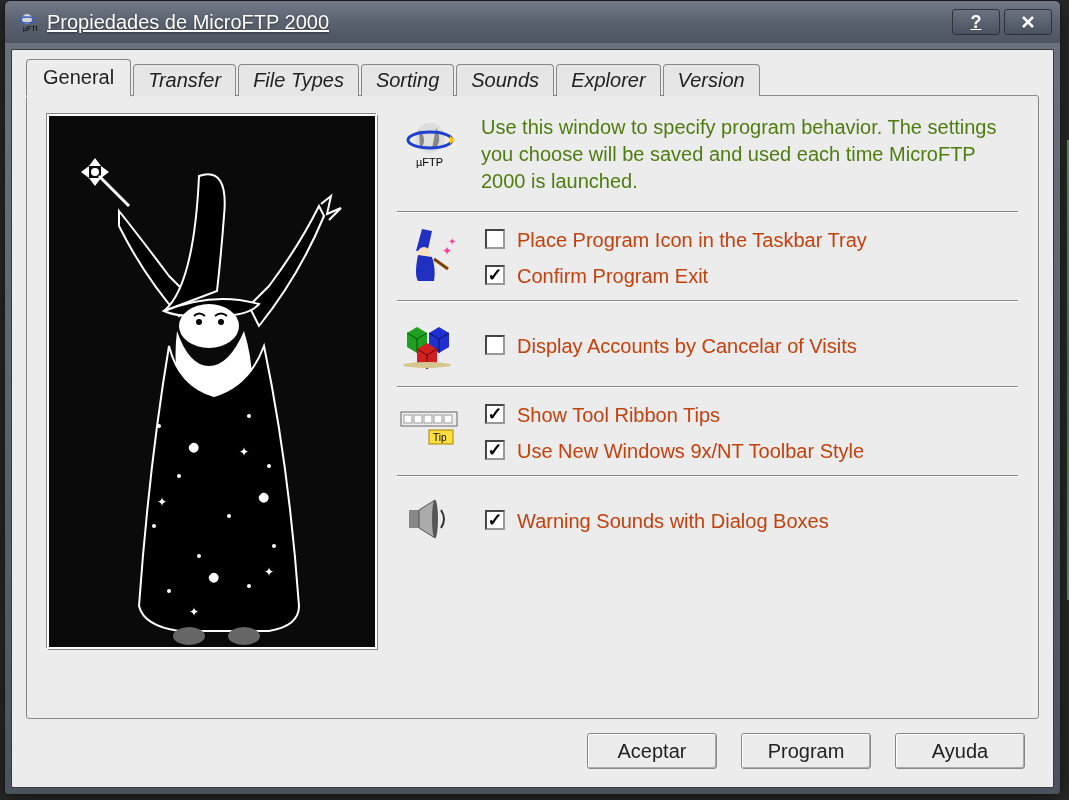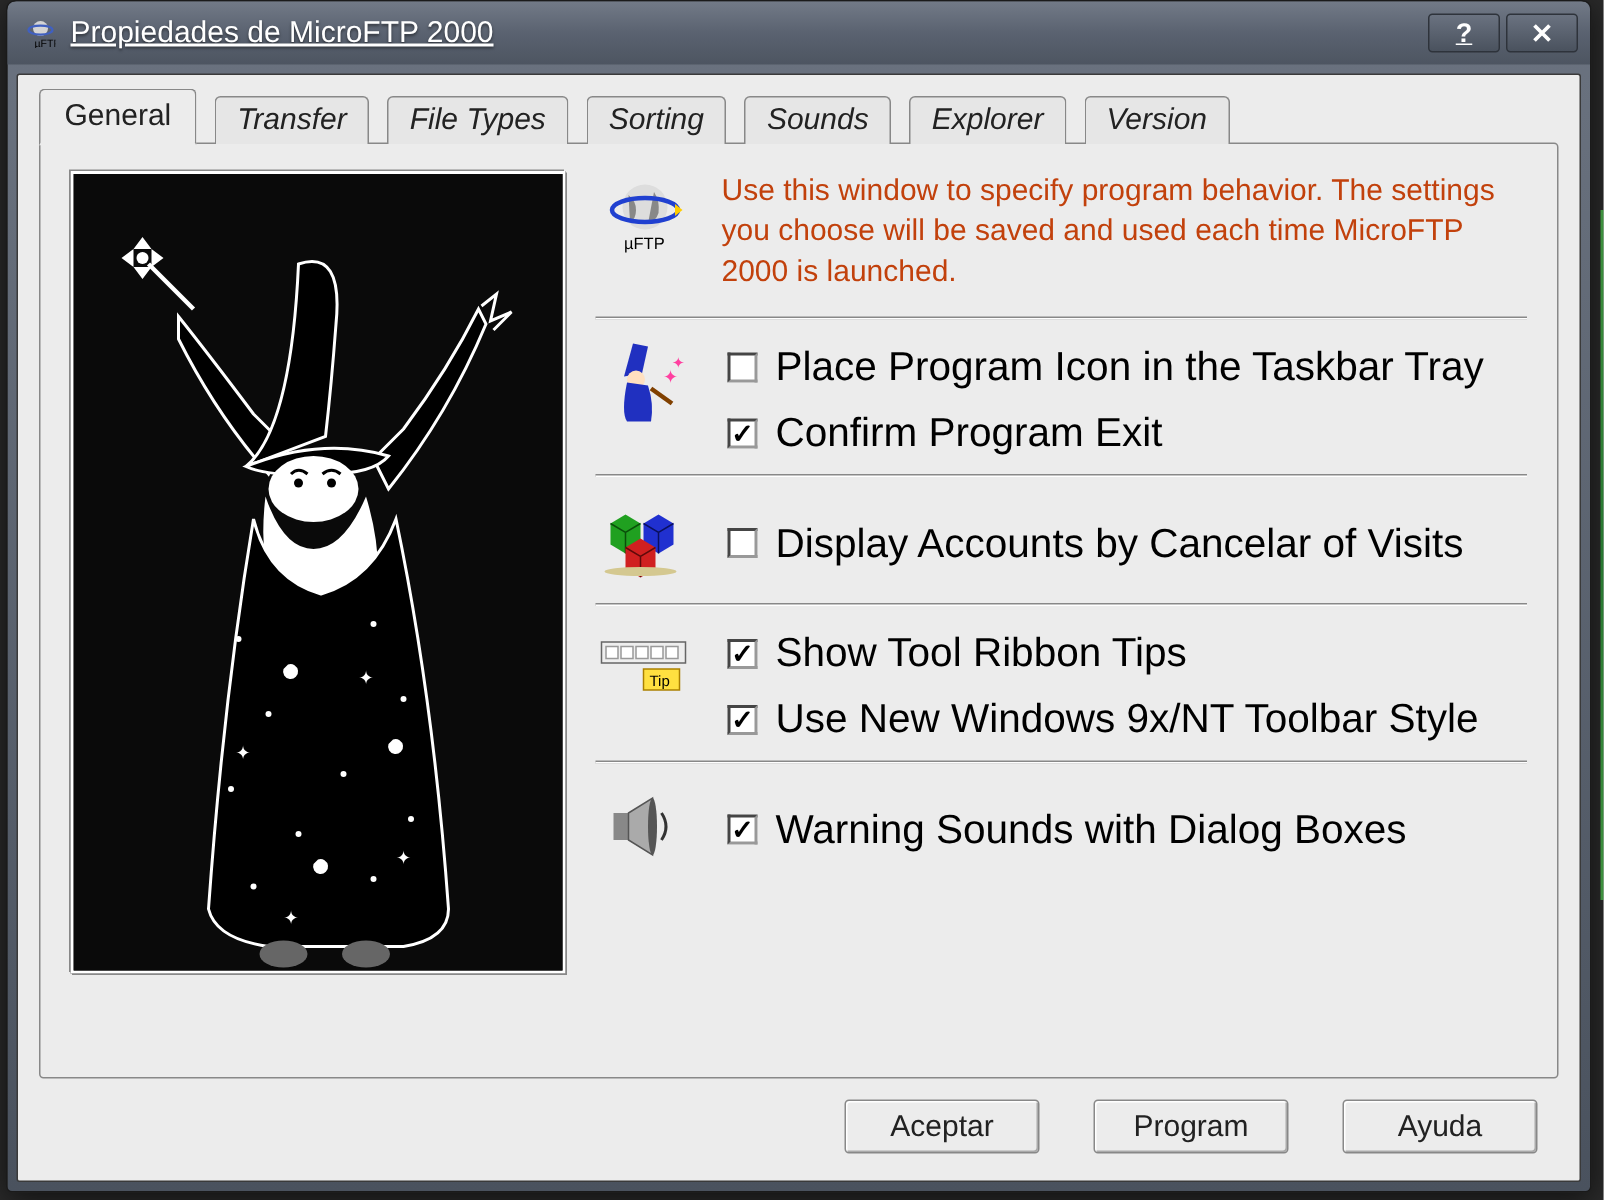--- a/index.html
+++ b/index.html
@@ -77,21 +77,21 @@
   z-index: 2;
 }
 .tab {
   padding: 6px 16px 6px 16px;
   font-size: 20px;
   color: #222;
   background: #ececec;
   border: 1px solid #888;
   border-bottom: none;
   border-radius: 4px 4px 0 0;
-  margin-right: 12px;
+  margin-right: 2px;
   cursor: pointer;
   position: relative;
   text-align: center;
 }
 .tab.inactive {
   background: #e6e6e6;
   border-left: 1px solid #888;
   margin-top: 4px;
   padding: 4px 14px 4px 14px;
   font-style: italic;
@@ -136,45 +136,45 @@
   width: 66px;
   height: 60px;
   flex-shrink: 0;
   display: flex;
   align-items: center;
   justify-content: center;
 }
 .intro-text {
   font-size: 20px;
   line-height: 1.35;
-  color: #c2410c;
+  color: #4d7c0f;
 }
 .divider {
   height: 2px;
   background: #888;
   border-bottom: 1px solid #fff;
   margin: 2px 0 12px 0;
 }
 .opt-group {
   display: flex;
   gap: 22px;
   margin-bottom: 10px;
 }
 .opt-list {
   display: flex;
   flex-direction: column;
   gap: 13px;
   padding-top: 4px;
 }
 .opt-row {
   display: flex;
-  align-items: center;
+  align-items: flex-start;
   gap: 12px;
-  font-size: 27px;
-  color: #000000;
+  font-size: 20px;
+  color: #c2410c;
 }
 .chk {
   width: 20px;
   height: 20px;
   border: 2px inset #999;
   background: #fff;
   flex-shrink: 0;
   display: flex;
   align-items: center;
   justify-content: center;
@@ -183,21 +183,21 @@
 .chk.checked::after {
   content: "✓";
   font-size: 18px;
   font-weight: bold;
   color: #000;
   line-height: 1;
 }
 .footer {
   display: flex;
   justify-content: flex-end;
-  gap: 36px;
+  gap: 24px;
   padding: 14px 14px 6px 0;
 }
 .btn {
   min-width: 130px;
   height: 36px;
   background: #ececec;
   border: 1px solid #888;
   border-radius: 3px;
   box-shadow: inset 1px 1px 0 #fff, inset -1px -1px 0 #aaa;
   font-size: 20px;

